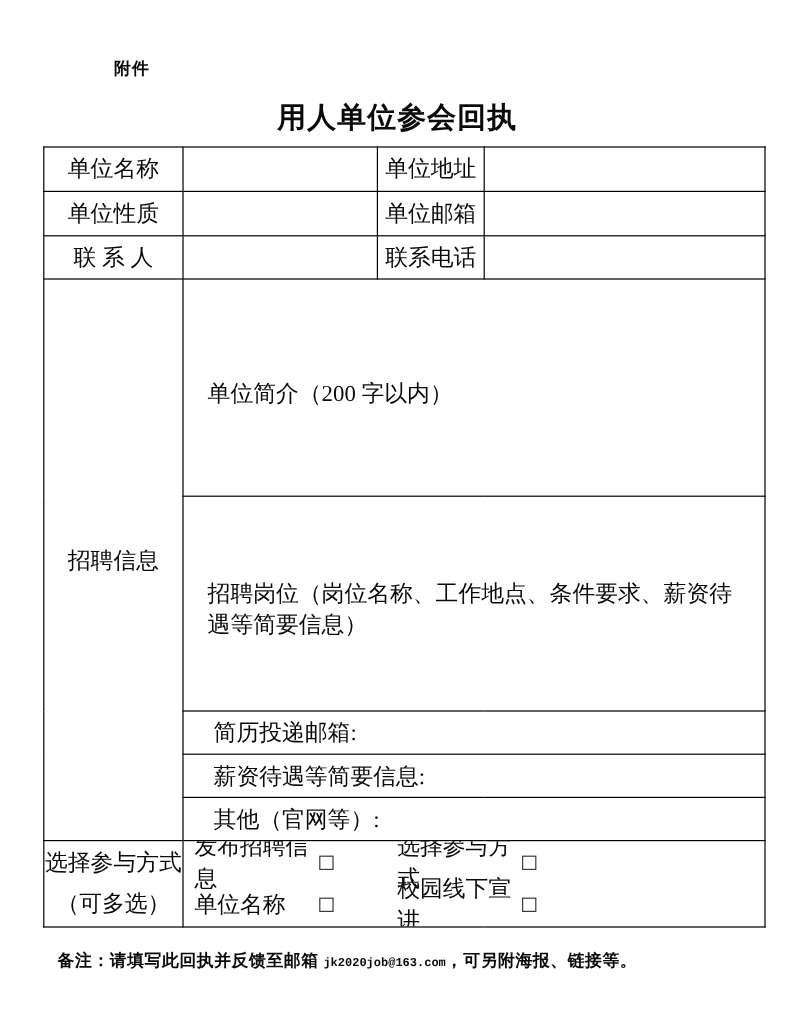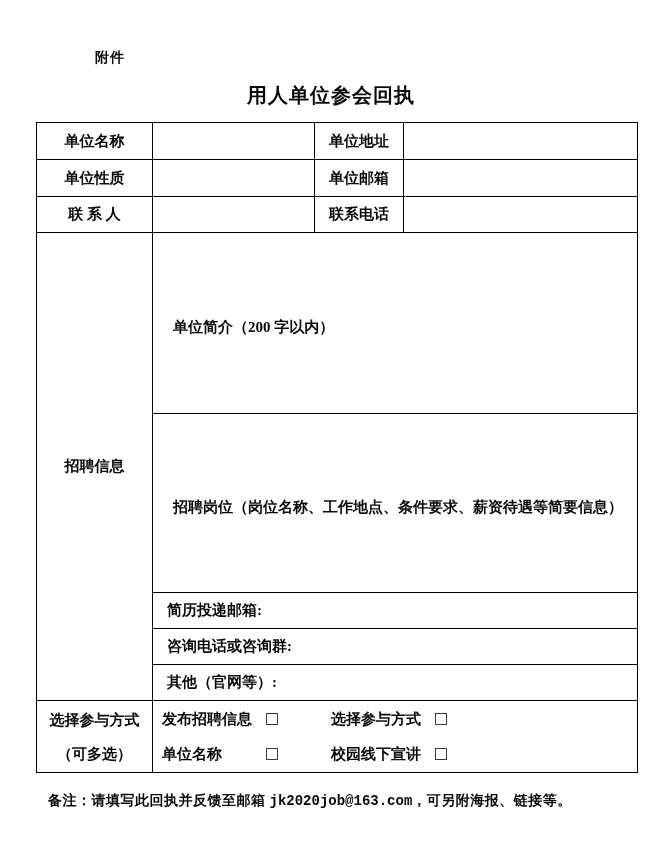--- a/index.html
+++ b/index.html
@@ -10,60 +10,60 @@
     font-family:"Liberation Serif","DejaVu Serif",serif;
     color:#0a0a0a;
     overflow:hidden;
   }
   .attachment {
     position:absolute; left:95px; top:49px;
     font-size:14px; font-weight:bold; letter-spacing:1px;
   }
   .doc-title {
     position:absolute; top:82px; left:0; width:662px;
-    text-align:center; font-size:20px; font-weight:bold; letter-spacing:1px;
+    text-align:center; font-size:24px; font-weight:bold; letter-spacing:1px;
   }
   table.form {
     position:absolute; left:36px; top:122px;
     width:601px; border-collapse:collapse; table-layout:fixed;
   }
   table.form td {
     border:1px solid #000;
-    font-size:15px; font-weight:700;
+    font-size:19px; font-weight:400;
     vertical-align:middle;
     overflow:hidden;
   }
   td.label-cell { text-align:center; }
   tr.r-small  { height:37px; }
   tr.r-small2 { height:36px;margin-top:40px; }
   tr.r-intro  { height:181px; }
   tr.r-jobs   { height:179px; }
   tr.r-line   { height:36px; }
   tr.r-part   { height:72px;padding-left:46px; }
   td.fill-top  { vertical-align:top; padding:9px 10px 0 20px; }
-  td.fill-line { padding-left:14px;margin-top:36px; }
+  td.fill-line { padding-left:25px;margin-top:36px; }
   td.part-label { text-align:center; line-height:34px; }
   td.part-options { padding-left:9px; }
   .opt-line { display:flex; align-items:center; height:35px; }
   .opt-label-1 { display:inline-block; width:104px; }
   .opt-label-2 { display:inline-block; width:104px; }
   .checkbox {
     display:inline-block; width:12px; height:12px;
     border:1.5px solid #3a3a3a; background:#fff;
     flex:0 0 auto;
   }
   .opt-gap { display:inline-block; width:53px; }
   .note {
     position:absolute; left:48px; top:792px;
     font-size:14px; font-weight:600; letter-spacing:0.5px;
     white-space:nowrap;
   }
   .note .email {
     font-family:"Liberation Mono","DejaVu Sans Mono",monospace;
-    font-weight:bold; font-size:14px; letter-spacing:0;margin-top:33px;
+    font-weight:bold; font-size:10px; letter-spacing:0;margin-top:33px;
   }
 </style>
 </head>
 <body>
 
 <div class="attachment">附件</div>
 
 <div class="doc-title">用人单位参会回执</div>
 
 <table class="form">
@@ -110,21 +110,21 @@
   </tr>
 
   <tr class="r-line">
     <td class="fill-line" colspan="3">
       <span>简历投递邮箱:</span>
     </td>
   </tr>
 
   <tr class="r-line">
     <td class="fill-line" colspan="3">
-      <span>咨询电话或咨询群:</span>
+      <span>薪资待遇等简要信息:</span>
     </td>
   </tr>
 
   <tr class="r-line">
     <td class="fill-line" colspan="3">
       <span>其他（官网等）:</span>
     </td>
   </tr>
 
   <tr class="r-part">

